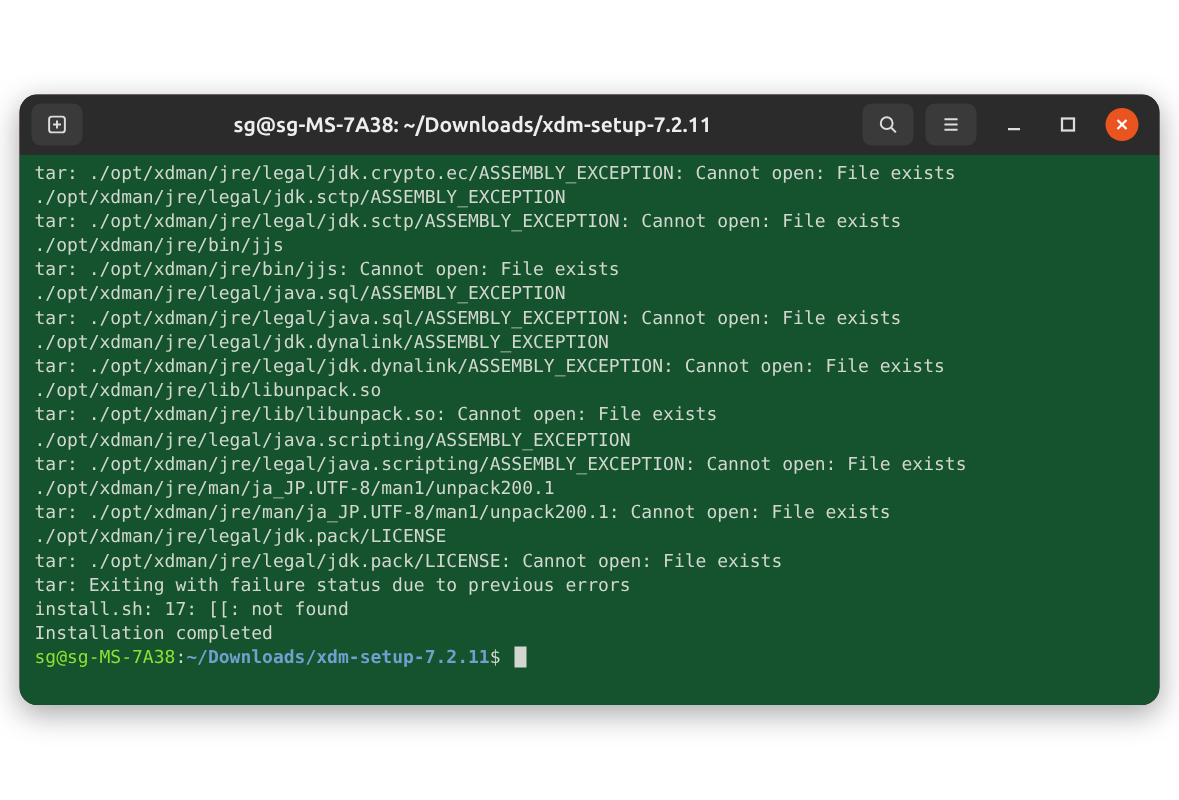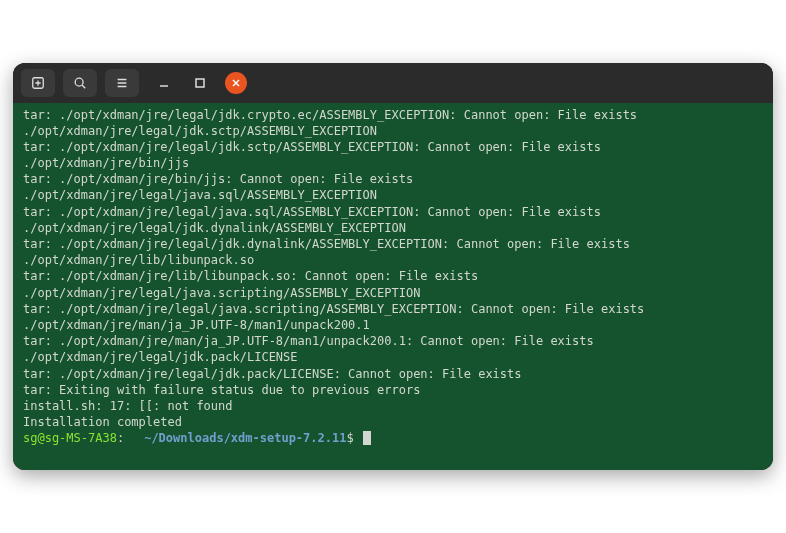--- a/index.html
+++ b/index.html
@@ -75,21 +75,21 @@
     padding: 4px 10px 24px;
     font-size: 12px;
     line-height: 1.35;
     color: #d3d7cf;
     white-space: pre-wrap;
     word-break: break-all;
   }
   .prompt-line { display: inline; }
   .p-user { color: #8ae234; font-weight: normal; }
   .p-colon { color: #d3d7cf; }
-  .p-path { color: #729fcf; font-weight: bold; margin-left: 20px; }
+  .p-path { color: #729fcf; font-weight: bold; }
   .p-dollar { color: #d3d7cf; }
   .cursor {
     display: inline-block;
     width: 8px;
     height: 14px;
     background: #d3d7cf;
     vertical-align: text-bottom;
     margin-left: 2px;
   }
 </style>
@@ -98,20 +98,21 @@
 
 <div class="window">
   <div class="titlebar">
     <div class="tb-btn">
       <svg viewBox="0 0 16 16" fill="none" stroke="currentColor" stroke-width="1.5">
         <rect x="2" y="2" width="12" height="12" rx="2"></rect>
         <line x1="8" y1="5" x2="8" y2="11"></line>
         <line x1="5" y1="8" x2="11" y2="8"></line>
       </svg>
     </div>
+    <div class="title">sg@sg-MS-7A38: ~/Downloads/xdm-setup-7.2.11</div>
     <div class="tb-btn">
       <svg viewBox="0 0 16 16" fill="none" stroke="currentColor" stroke-width="1.5">
         <circle cx="7" cy="7" r="4.5"></circle>
         <line x1="10.5" y1="10.5" x2="14" y2="14"></line>
       </svg>
     </div>
     <div class="tb-btn">
       <svg viewBox="0 0 16 16" fill="none" stroke="currentColor" stroke-width="1.5">
         <line x1="3" y1="4" x2="13" y2="4"></line>
         <line x1="3" y1="8" x2="13" y2="8"></line>

